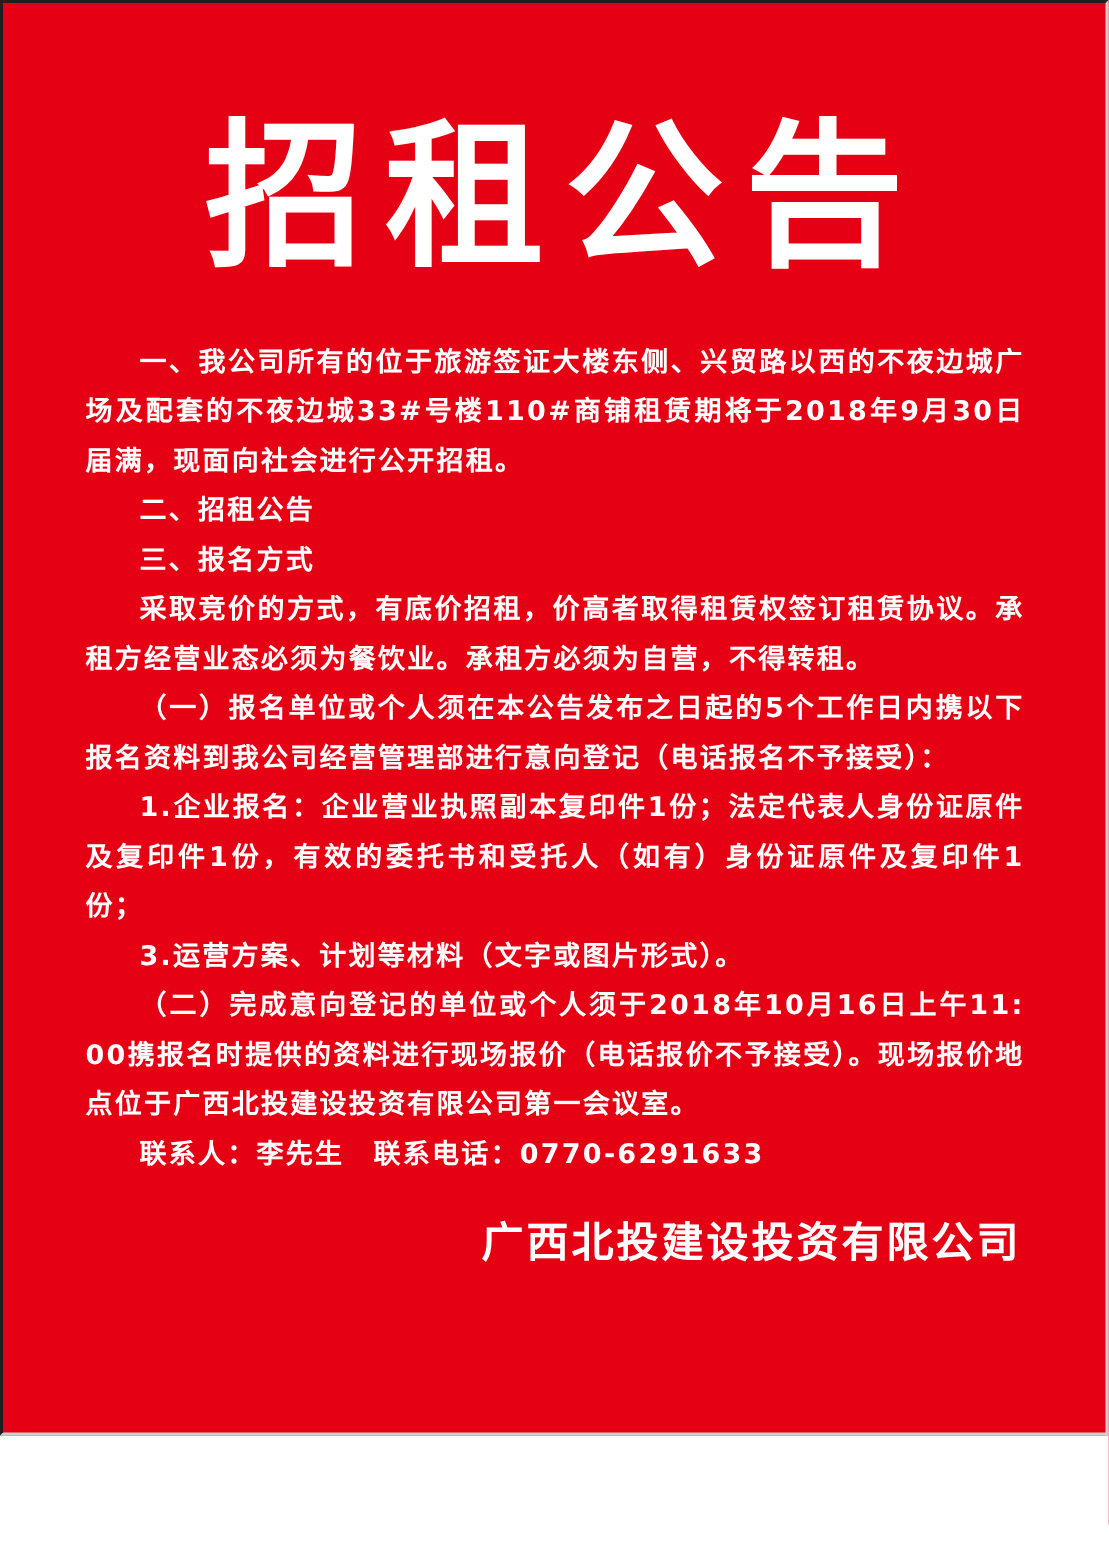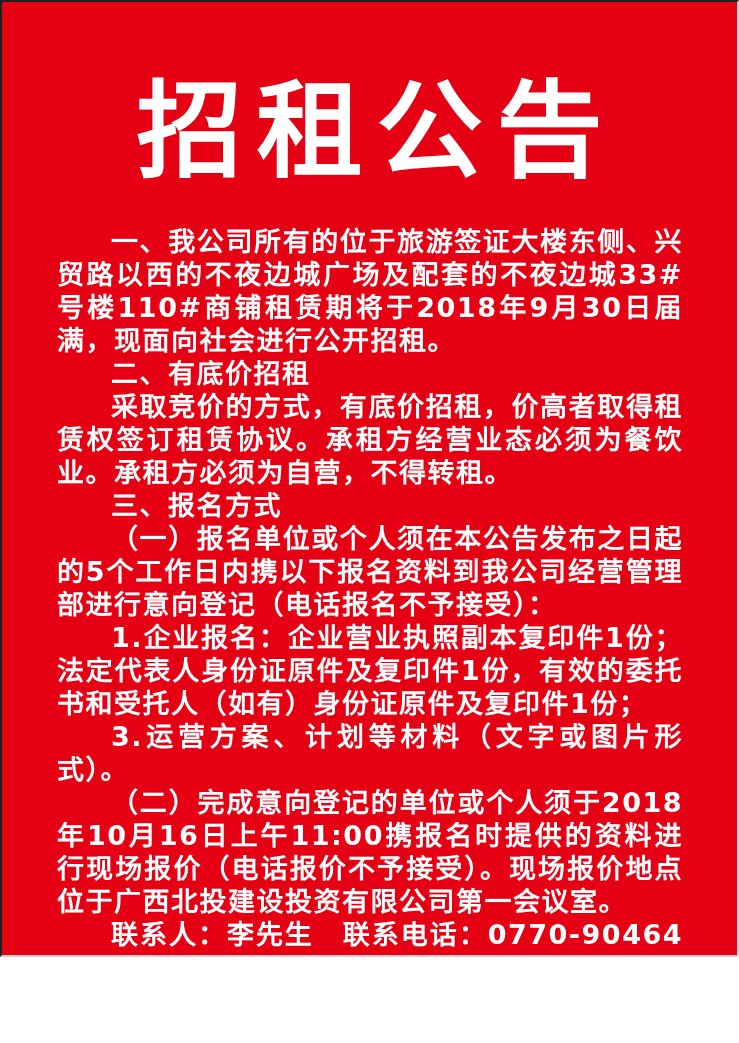--- a/index.html
+++ b/index.html
@@ -36,59 +36,59 @@
     line-height: 1.18;
     letter-spacing: 14px;
     text-indent: 14px; 
     white-space: nowrap;
   }
   .body-text {
     margin-top: 32px;
     padding: 0 54px 0 55px;
   }
   .body-text p {
-    font-size: 27px;
+    font-size: 18px;
     line-height: 33px;
     font-weight: bold;
     letter-spacing: 1.5px;
     text-indent: 2em;
     text-align: justify;
     text-align-last: left;
     word-break: break-all;
   }
   .signature {
     margin: 26px 56px 0 auto;
     width: fit-content;
     text-align: center;
     font-weight: bold;
   }
   .signature .company {
-    font-size: 22px;
+    font-size: 28px;
     line-height: 34px;
     letter-spacing: 2px;
     white-space: nowrap;
   }
 </style>
 </head>
 <body>
 
 <div class="poster">
 
   <h1 class="title">招租公告</h1>
 
   <div class="body-text">
     <p>一、我公司所有的位于旅游签证大楼东侧、兴贸路以西的不夜边城广场及配套的不夜边城33#号楼110#商铺租赁期将于2018年9月30日届满，现面向社会进行公开招租。</p>
-    <p>二、有底价招租</p>
+    <p>二、招租公告</p>
+    <p>三、报名方式</p>
     <p>采取竞价的方式，有底价招租，价高者取得租赁权签订租赁协议。承租方经营业态必须为餐饮业。承租方必须为自营，不得转租。</p>
-    <p>三、报名方式</p>
     <p>（一）报名单位或个人须在本公告发布之日起的5个工作日内携以下报名资料到我公司经营管理部进行意向登记（电话报名不予接受）：</p>
     <p>1.企业报名：企业营业执照副本复印件1份；法定代表人身份证原件及复印件1份，有效的委托书和受托人（如有）身份证原件及复印件1份；</p>
     <p>3.运营方案、计划等材料（文字或图片形式）。</p>
     <p>（二）完成意向登记的单位或个人须于2018年10月16日上午11:00携报名时提供的资料进行现场报价（电话报价不予接受）。现场报价地点位于广西北投建设投资有限公司第一会议室。</p>
-    <p>联系人：李先生　联系电话：0770-9046438</p>
+    <p>联系人：李先生　联系电话：0770-6291633</p>
   </div>
 
   <div class="signature">
     <div class="company">广西北投建设投资有限公司</div>
 
   </div>
 
 </div>
 
 </body></html>

